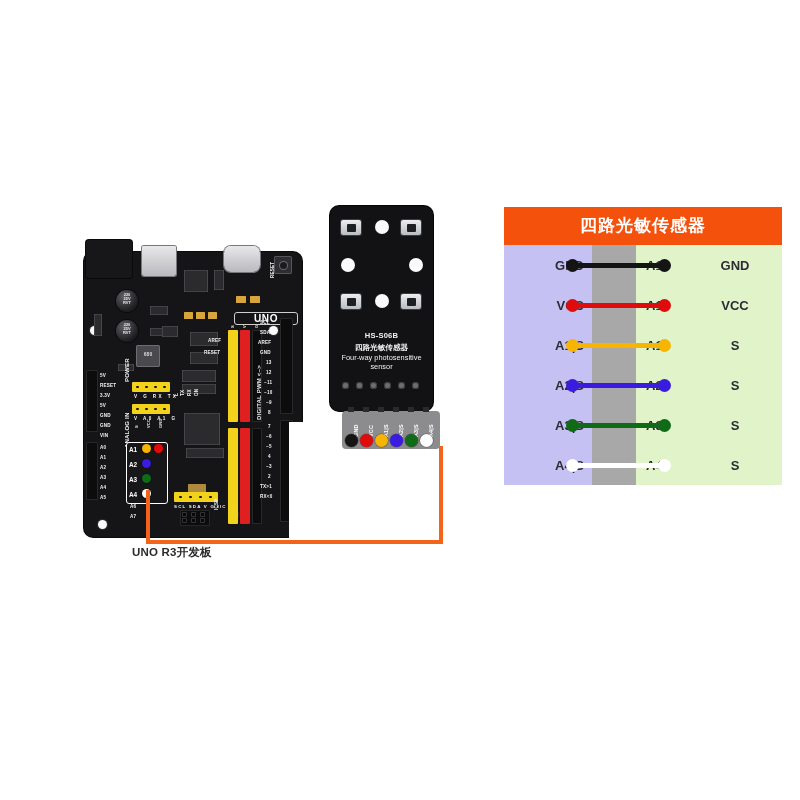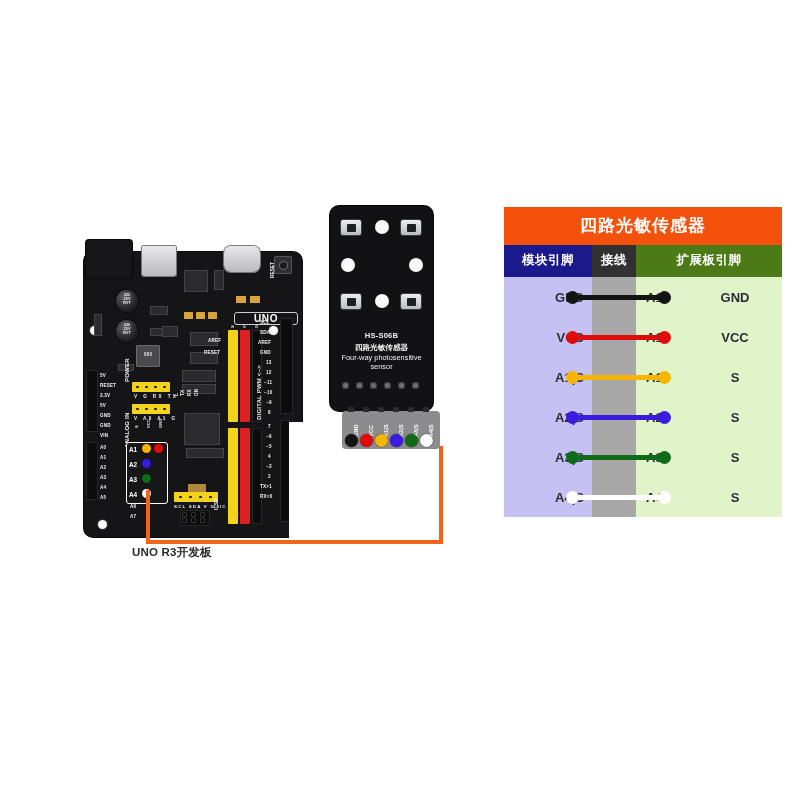--- a/index.html
+++ b/index.html
@@ -340,25 +340,20 @@
     <div class="conndot" style="left:18px; background:#e00c0c;"></div>
     <div class="conndot" style="left:33px; background:#f7b500;"></div>
     <div class="conndot" style="left:48px; background:#3a1ce0;"></div>
     <div class="conndot" style="left:63px; background:#0f6b16;"></div>
     <div class="conndot" style="left:78px; background:#ffffff;"></div>
   </div>
 
   <div class="table">
     <div class="t-title">四路光敏传感器</div>
 
-    <div class="t-head">
-      <div class="h h-mod">模块引脚</div>
-      <div class="h h-wire">接线</div>
-      <div class="h h-ext">扩展板引脚</div>
-    </div>
 
     <div class="t-body">
 
       <div class="t-row">
         <div class="c-mod">GND</div>
         <div class="c-wire"></div>
         <div class="c-ext">
           <span class="pinname">A1</span>
           <span class="fn">GND</span>
         </div>

